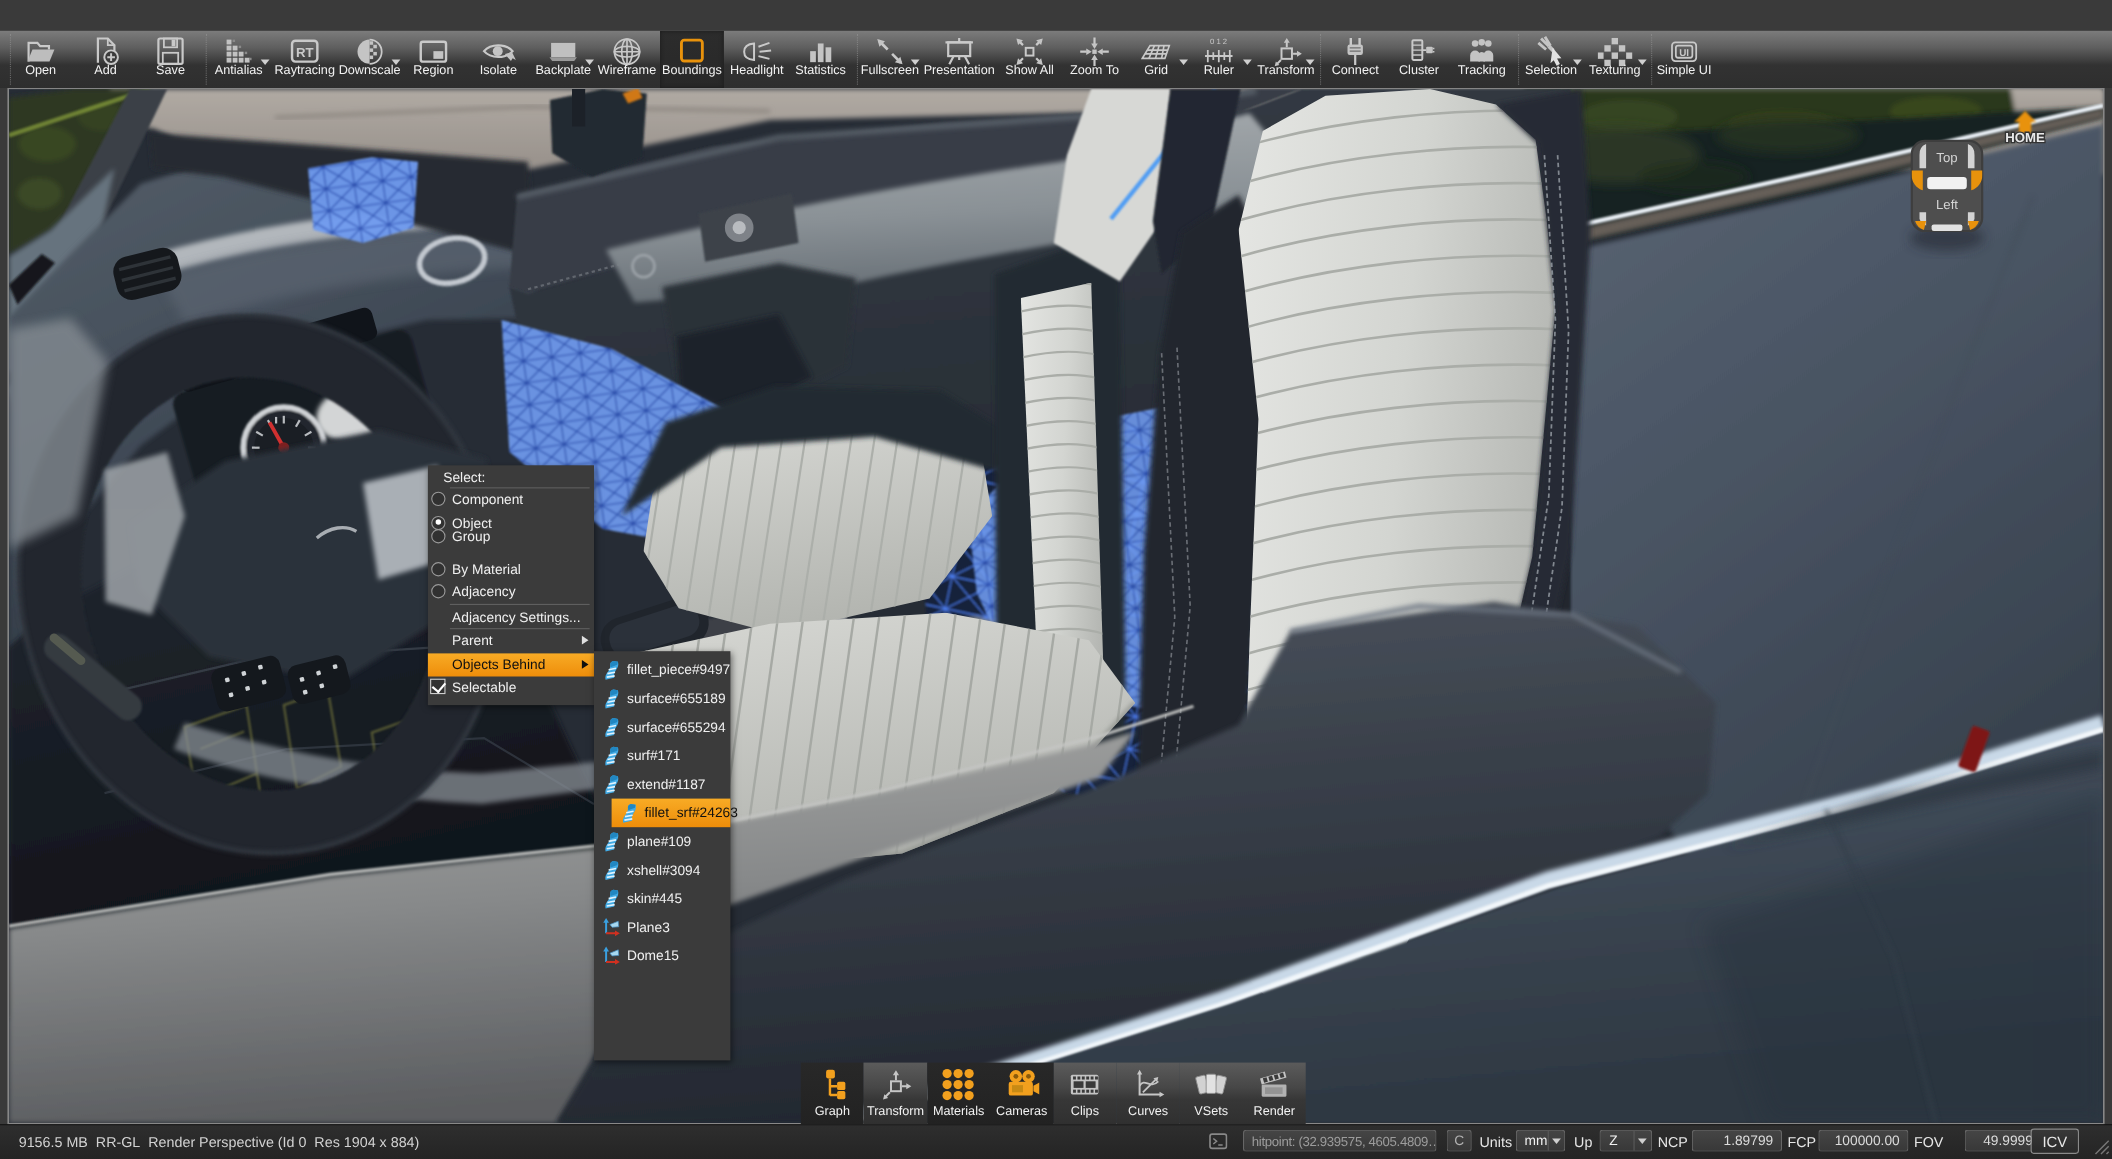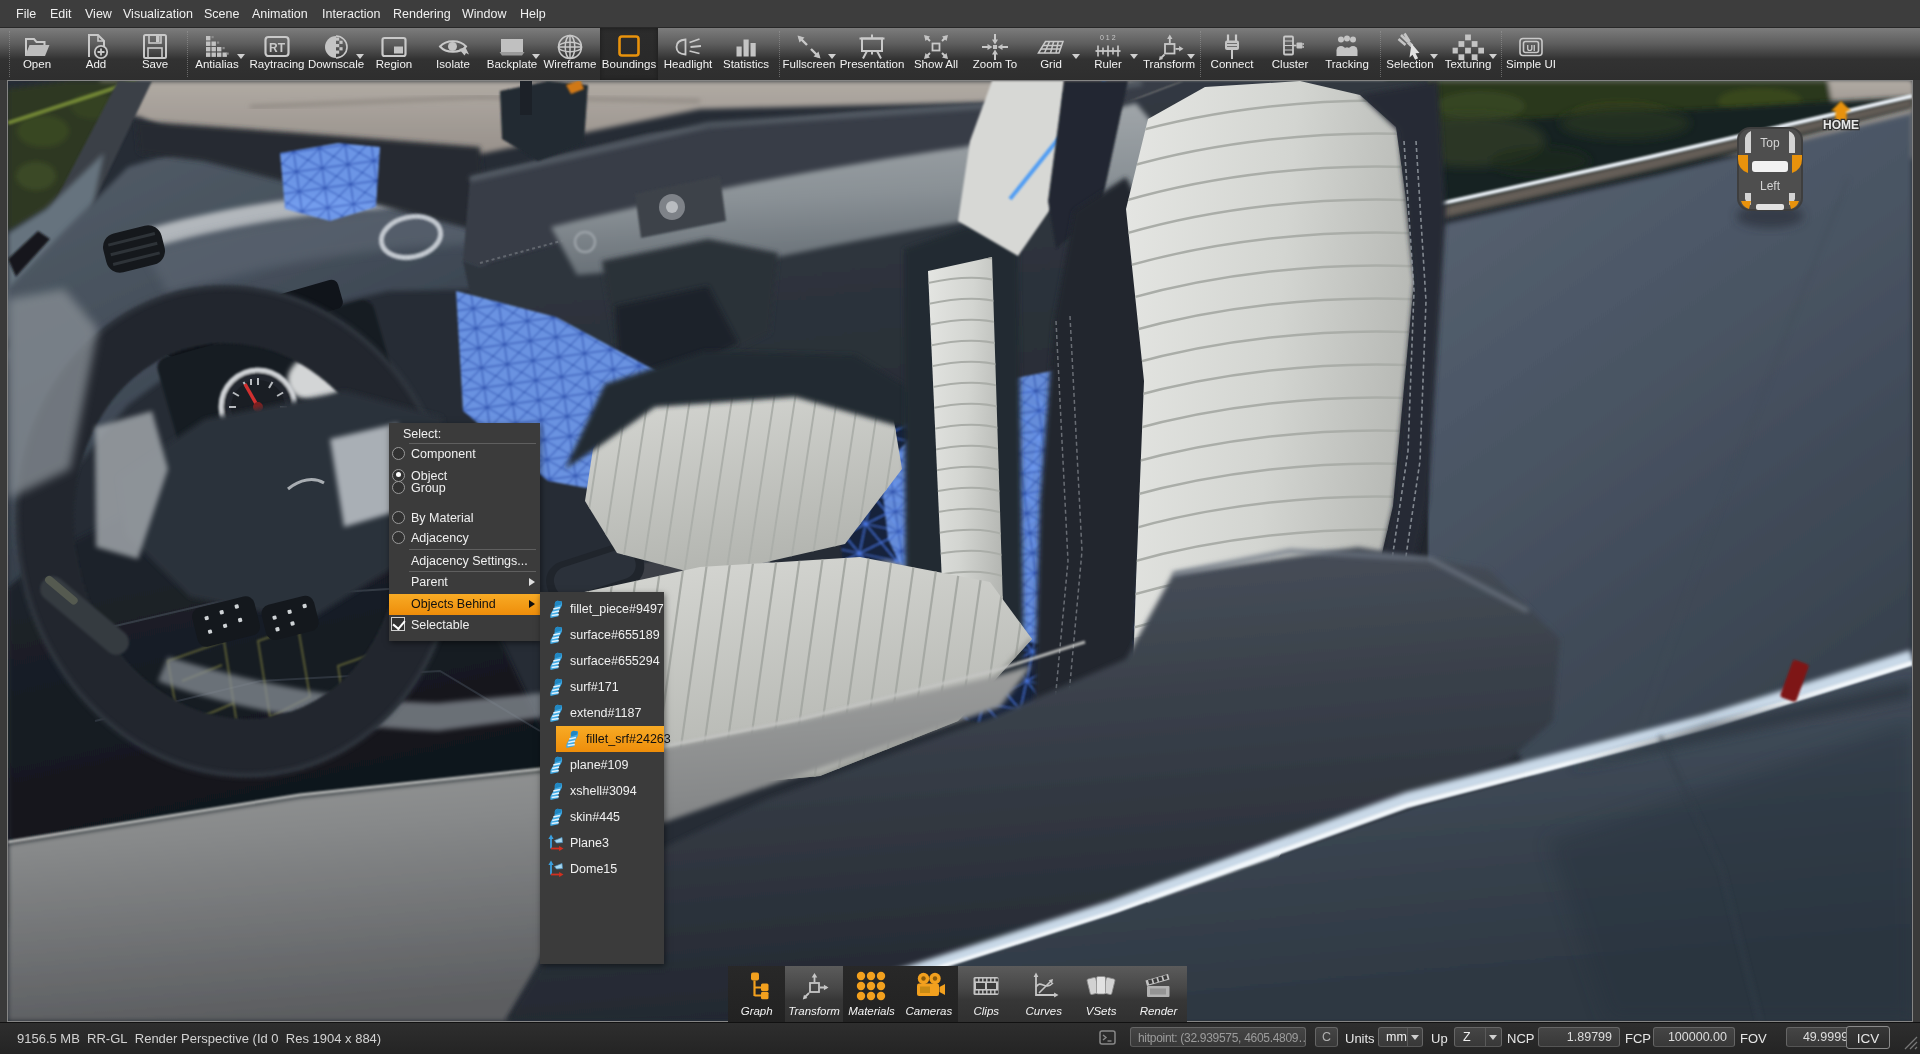--- a/index.html
+++ b/index.html
@@ -29,46 +29,34 @@
 .check{position:absolute;left:2px;top:2px;width:14px;height:14px;border:1.5px solid #cfcfcf;background:#313131;box-sizing:border-box;}
 .check::after{content:"";position:absolute;left:2.5px;top:0px;width:6px;height:9px;border:solid #fff;border-width:0 2px 2px 0;transform:rotate(40deg);}
 .marr{position:absolute;right:5px;top:6px;width:0;height:0;border-top:4.5px solid transparent;border-bottom:4.5px solid transparent;border-left:6px solid #e0e0e0;}
 .orange{background:linear-gradient(#f8ab25,#ee8d0a);padding-left:17px;}
 .orange2{background:linear-gradient(#f8ab25,#ee8d0a);margin-left:16px;}
 .srow{position:absolute;left:0;right:0;height:26px;margin-top:-592px;}
 .srow span{position:absolute;left:30px;top:6px;white-space:nowrap;}
 .sic{position:absolute;left:7px;top:3px;}
 
 #dock{position:absolute;left:728px;top:966px;height:56px;width:460px;z-index:30;}
-.dbtn{position:absolute;top:0;height:56px;width:57.4px;background:linear-gradient(#5b5b5b 0%,#474747 40%,#373737 60%,#303030 100%);font-style:italic;}
+.dbtn{position:absolute;top:0;height:56px;width:57.4px;background:linear-gradient(#5b5b5b 0%,#474747 40%,#373737 60%,#303030 100%);}
 .dbtn.pressed{background:linear-gradient(#282828,#222);}
 .dbtn .lbl{position:absolute;left:50%;transform:translateX(-50%);top:39px;font-size:11.5px;color:#f2f2f2;white-space:nowrap;}
 .dbtn svg{position:absolute;left:50%;top:4px;transform:translateX(-50%);}
 
 #status{position:absolute;left:0;top:1022px;width:1920px;height:32px;background:linear-gradient(#2e2e2e,#242424);border-top:1px solid #111;box-sizing:border-box;}
 #status .ltext{position:absolute;left:17px;top:8px;font-size:13px;color:#d2d2d2;}
 .sfield{position:absolute;top:4px;height:20px;box-sizing:border-box;background:linear-gradient(#454545,#383838);border:1px solid #666;border-bottom-color:#555;border-radius:3px;color:#dcdcdc;font-size:12.5px;}
 .slabel{position:absolute;top:8px;font-size:13px;color:#e6e6e6;}
 </style>
 </head>
 <body>
 <div id="app">
 
-<div id="menubar">
-<span style="left:16px">File</span>
-<span style="left:50px">Edit</span>
-<span style="left:85px">View</span>
-<span style="left:123px">Visualization</span>
-<span style="left:204px">Scene</span>
-<span style="left:252px">Animation</span>
-<span style="left:322px">Interaction</span>
-<span style="left:393px">Rendering</span>
-<span style="left:462px">Window</span>
-<span style="left:520px">Help</span>
-</div>
 
 <div id="toolbar">
 <div class="tsep" style="left:9px"></div>
 <div class="tsep" style="left:187px"></div>
 <div class="tsep" style="left:779px"></div>
 <div class="tsep" style="left:1200px"></div>
 <div class="tsep" style="left:1380px"></div>
 <div class="tsep" style="left:1501px"></div>
 <div class="tbtn" style="left:8px;width:58px">
         <svg width="32" height="32" viewBox="0 0 32 32">

